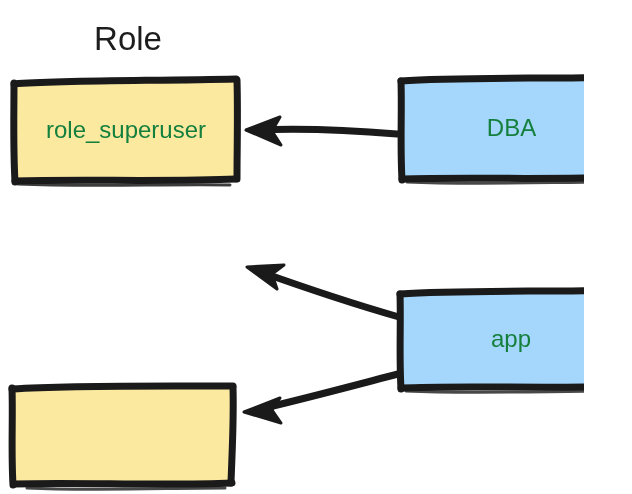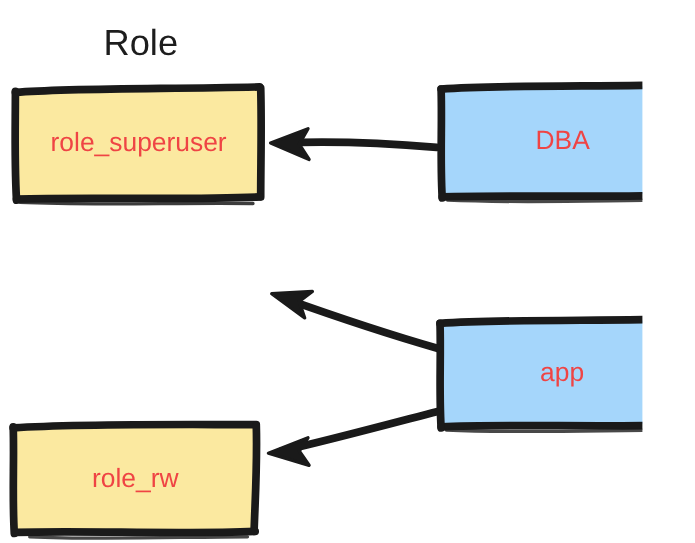--- a/index.html
+++ b/index.html
@@ -30,21 +30,21 @@
   }
   .node {
     position: absolute;
     box-sizing: border-box;
     display: flex;
     align-items: center;
     justify-content: center;
   }
   .node-label {
     font-size: 24px;
-    color: #ef4444;
+    color: #15803d;
     font-weight: 400;
     white-space: nowrap;
     position: relative;
     z-index: 3;
     pointer-events: none;
   }
   .node svg.sketch {
     position: absolute;
     left: -10px;
     top: -10px;
@@ -85,21 +85,20 @@
 
   <div class="node" id="node-role_rw" style="left:11px; top:386px; width:224px; height:99px;">
     <svg class="sketch" width="244" height="119" viewBox="0 0 244 119">
       <path d="M12,12 L231,11 L230,106 L13,107 Z" fill="#FBE9A0" stroke="none"></path>
       <path d="M11,13 C 72,9 158,10 232,10" fill="none" stroke="#1a1a1a" stroke-width="7" stroke-linecap="round"></path>
       <path d="M232,11 C 233,45 231,76 230,107" fill="none" stroke="#1a1a1a" stroke-width="7" stroke-linecap="round"></path>
       <path d="M231,107 C 162,110 74,106 13,108" fill="none" stroke="#1a1a1a" stroke-width="7" stroke-linecap="round"></path>
       <path d="M12,109 C 10,75 12,43 11,12" fill="none" stroke="#1a1a1a" stroke-width="7" stroke-linecap="round"></path>
       <path d="M26,112 C 88,115 168,112 224,112" fill="none" stroke="#1a1a1a" stroke-width="3" stroke-linecap="round" opacity="0.8"></path>
     </svg>
-    <span class="node-label">role_rw</span>
   </div>
 
   <div class="node" id="node-app" style="left:400px; top:290px; width:222px; height:98px;">
     <svg class="sketch" width="242" height="118" viewBox="0 0 242 118">
       <path d="M12,13 L230,11 L229,105 L11,107 Z" fill="#A5D6FB" stroke="none"></path>
       <path d="M10,14 C 68,10 156,12 231,10" fill="none" stroke="#1a1a1a" stroke-width="7" stroke-linecap="round"></path>
       <path d="M230,11 C 232,44 230,74 229,106" fill="none" stroke="#1a1a1a" stroke-width="7" stroke-linecap="round"></path>
       <path d="M230,106 C 164,109 70,105 11,108" fill="none" stroke="#1a1a1a" stroke-width="7" stroke-linecap="round"></path>
       <path d="M11,109 C 9,75 11,44 10,14" fill="none" stroke="#1a1a1a" stroke-width="7" stroke-linecap="round"></path>
       <path d="M16,111 C 84,114 160,111 222,111" fill="none" stroke="#1a1a1a" stroke-width="3" stroke-linecap="round" opacity="0.8"></path>

